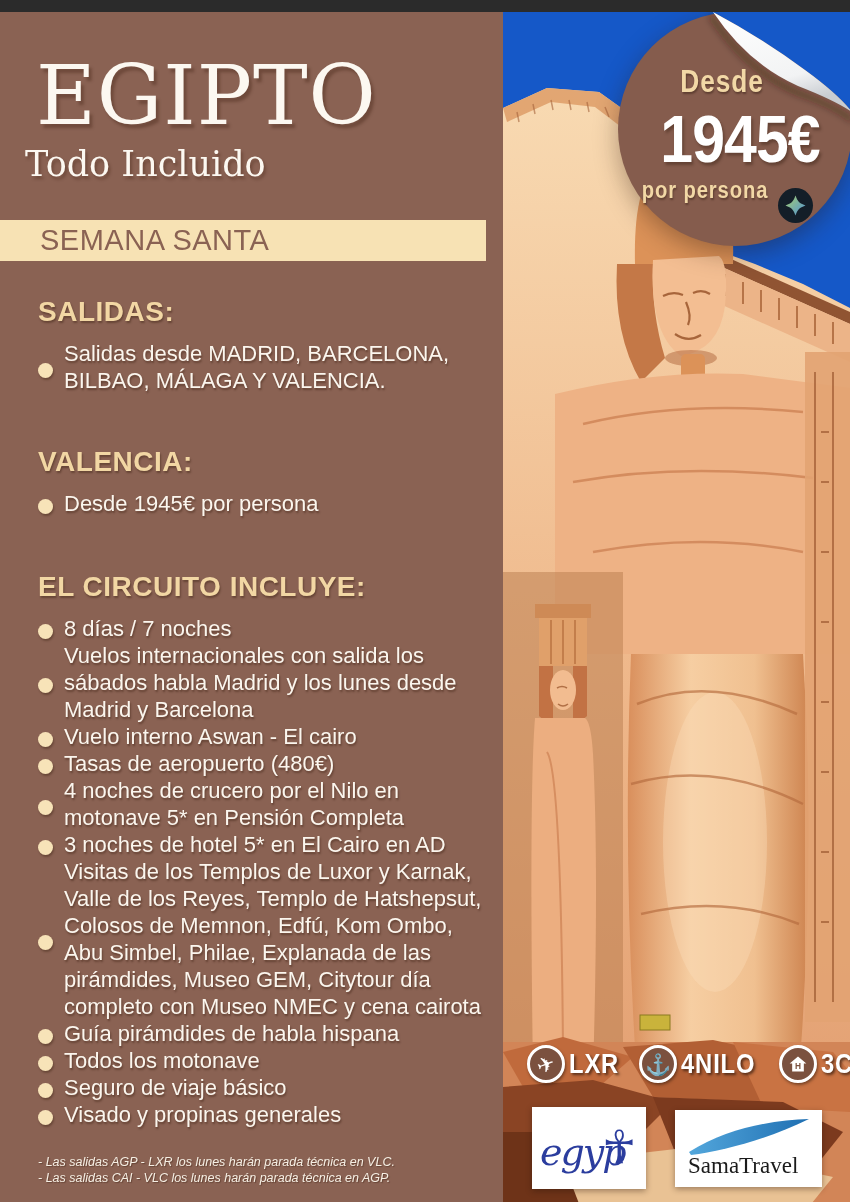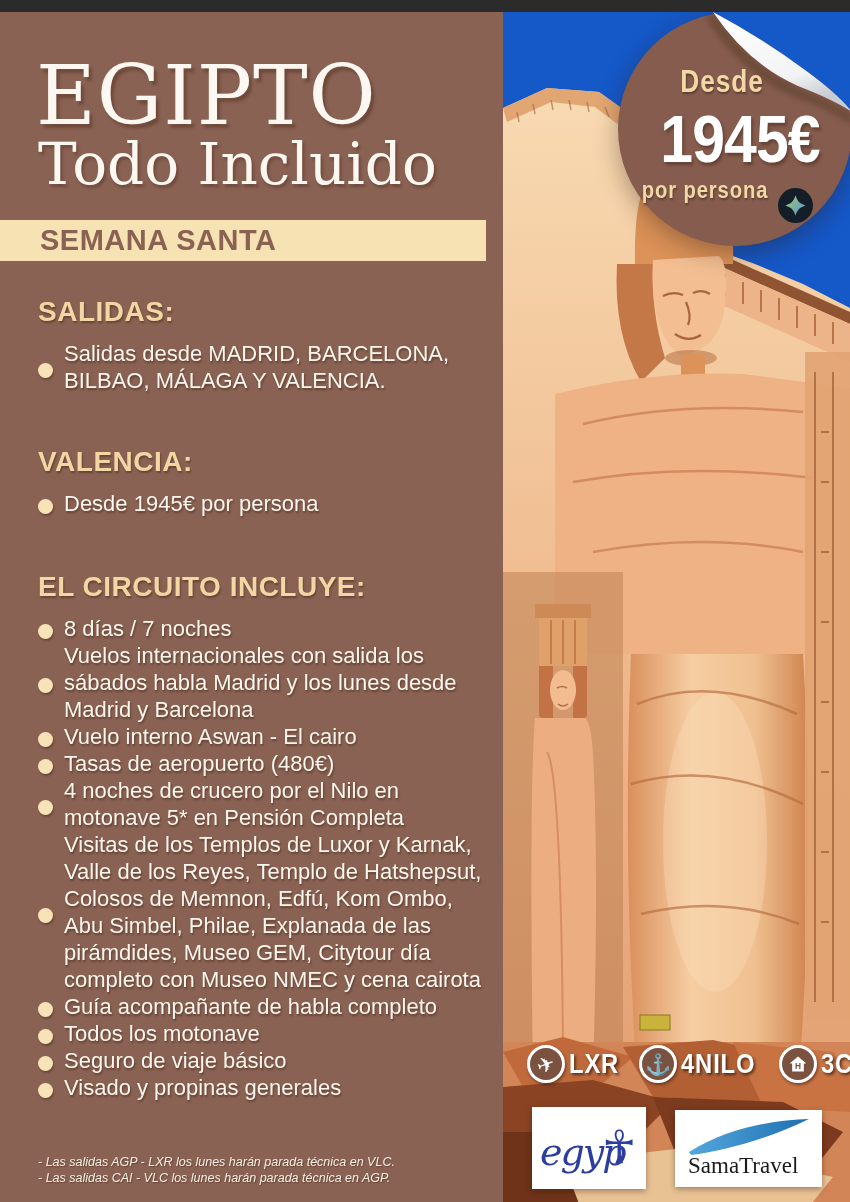--- a/index.html
+++ b/index.html
@@ -11,31 +11,31 @@
   
   .photo{position:absolute;left:503px;top:0;width:347px;height:1202px;}
   
   .title{
     position:absolute;left:36px;top:40px;
     font-family:"DejaVu Serif",serif;font-size:82px;line-height:88px;
     color:#FCF8F1;letter-spacing:1px;
     text-shadow:3px 4px 3px rgba(60,30,15,.35);
   }
   .subtitle{
-    position:absolute;left:38px;top:126px;
-    font-family:"DejaVu Serif",serif;font-size:58px;line-height:52px;
+    position:absolute;left:25px;top:126px;
+    font-family:"DejaVu Serif",serif;font-size:35px;line-height:52px;
     color:#FCF8F1;text-shadow:2px 3px 3px rgba(60,30,15,.35);
   }
   
   .banner{
     position:absolute;left:0;top:208px;width:486px;height:41px;
     background:#F7E2B4;display:flex;align-items:center;
   }
   .banner-text{
-    padding-left:40px;font-size:29px;font-weight:bold;color:#8A6253;letter-spacing:.5px;
+    padding-left:40px;font-size:29px;font-weight:normal;color:#8A6253;letter-spacing:.5px;
   }
   
   .section{position:absolute;left:38px;width:444px;}
   .sec-salidas{top:283px;}
   .sec-precios{top:433px;}
   .sec-circuito{top:558px;}
   .sec-heading{
     font-size:28px;line-height:34px;font-weight:600;color:#F2D7A4;letter-spacing:.5px;
     text-shadow:1px 2px 2px rgba(50,25,10,.4);
   }
@@ -289,34 +289,38 @@
           <span class="dot"></span>
           <span class="item-text">Tasas de aeropuerto (480€)</span>
         </div>
 
         <div class="li">
           <span class="dot"></span>
           <span class="item-text">4 noches de crucero por el Nilo en
 motonave 5* en Pensión Completa</span>
         </div>
 
+        <div class="li">
+          <span class="dot"></span>
+          <span class="item-text">3 noches de hotel 5* en El Cairo en AD</span>
+        </div>
 
         <div class="li">
           <span class="dot"></span>
           <span class="item-text">Visitas de los Templos de Luxor y Karnak,
 Valle de los Reyes, Templo de Hatshepsut,
 Colosos de Memnon, Edfú, Kom Ombo,
 Abu Simbel, Philae, Explanada de las
 pirámdides, Museo GEM, Citytour día
 completo con Museo NMEC y cena cairota</span>
         </div>
 
         <div class="li">
           <span class="dot"></span>
-          <span class="item-text">Guía acompañante de habla completo</span>
+          <span class="item-text">Guía pirámdides de habla hispana</span>
         </div>
 
         <div class="li">
           <span class="dot"></span>
           <span class="item-text">Todos los motonave</span>
         </div>
 
         <div class="li">
           <span class="dot"></span>
           <span class="item-text">Seguro de viaje básico</span>

